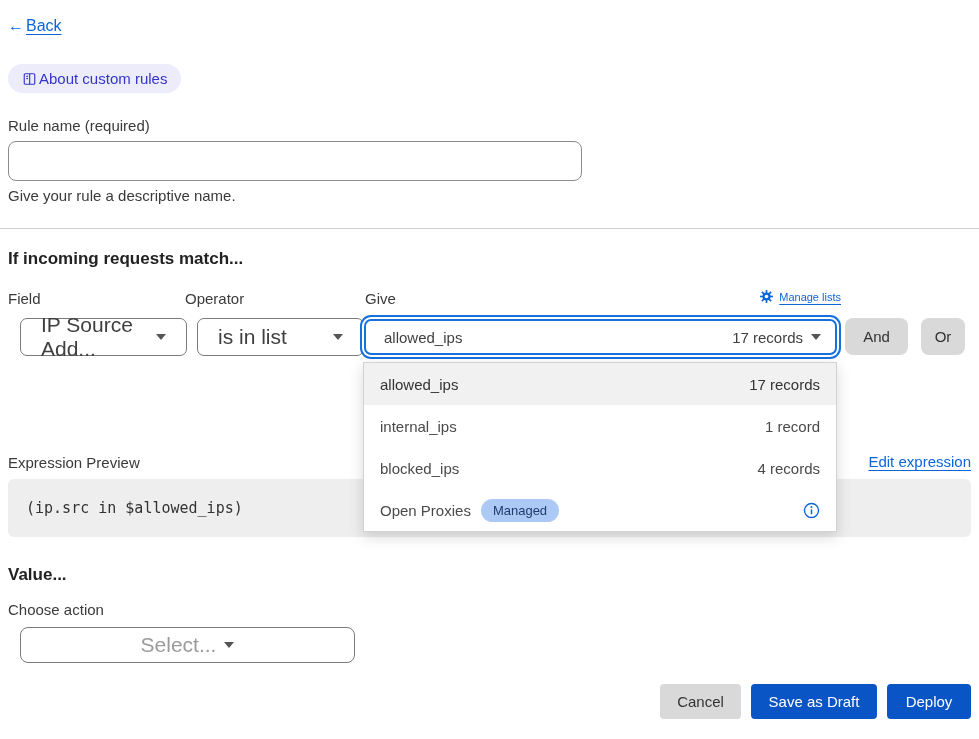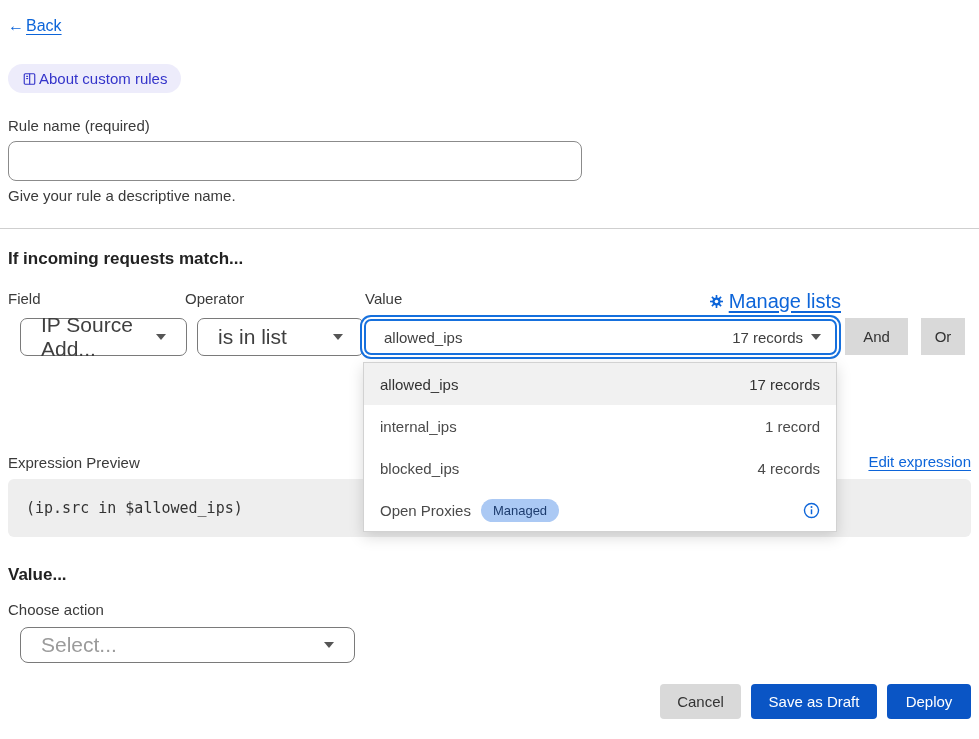--- a/index.html
+++ b/index.html
@@ -27,32 +27,32 @@
   .about-badge{display:inline-flex;align-items:center;gap:2px;background:#edecfb;color:#3434ca;border-radius:15px;padding:6px 14px;font-size:15px;text-decoration:none;}
   
   .rule-name-label{position:absolute;left:8px;top:117px;font-size:15px;}
   .rule-name-input{position:absolute;left:8px;top:141px;width:574px;height:40px;border:1px solid #8b8b8b;border-radius:8px;background:#fff;font-size:15px;padding:0 12px;outline:none;font-family:"Liberation Sans",sans-serif;}
   .rule-name-help{position:absolute;left:8px;top:187px;font-size:15px;}
   .divider{position:absolute;left:0;top:228px;width:979px;height:1px;background:#cfcfcf;}
   
   .match-heading{position:absolute;left:8px;top:249px;font-size:17px;font-weight:700;color:#222;}
   .col-label{position:absolute;top:290px;font-size:15px;}
   .label-field{left:8px;} .label-operator{left:185px;} .label-value{left:365px;}
-  .manage-lists{position:absolute;top:290px;right:138px;display:flex;align-items:center;gap:6px;font-size:20px;color:var(--link);text-decoration:none;}
+  .manage-lists{position:absolute;top:290px;right:138px;display:flex;align-items:center;gap:6px;font-size:11px;color:var(--link);text-decoration:none;}
   .manage-lists .lbl{text-decoration:underline;text-underline-offset:3px;}
   
   .select{position:absolute;display:flex;align-items:center;justify-content:space-between;background:#fff;border:1px solid var(--border-gray);border-radius:7px;font-size:21px;color:#3f3f3f;padding:0 20px;cursor:pointer;margin-left:12px;}
   .select-field{left:8px;top:318px;width:167px;height:38px;}
   .select-operator{left:185px;top:318px;width:167px;height:38px;}
-  .select-action{left:8px;top:627px;width:335px;height:36px;border-radius:8px;}
+  .select-action{left:8px;top:627px;width:335px;height:36px;border-radius:8px;justify-content:center;}
   .select .placeholder{color:#9b9b9b;}
   .caret{width:0;height:0;border-left:5px solid transparent;border-right:5px solid transparent;border-top:6px solid #555;flex:0 0 auto;margin-left:8px;}
   .value-select{position:absolute;left:364px;top:319px;width:473px;height:36px;display:flex;align-items:center;background:#fff;border:2px solid var(--ring);border-radius:7px;box-shadow:0 0 0 2px #fff,0 0 0 4px var(--ring);font-size:15px;color:#3f3f3f;padding:0 14px 0 18px;cursor:pointer;}
   .value-select .meta{margin-left:auto;color:#3f3f3f;}
-  .gray-btn{position:absolute;top:318px;height:37px;background:#d9d9d9;border:none;border-radius:0;font-size:15px;color:#333;font-family:"Liberation Sans",sans-serif;cursor:pointer;}
+  .gray-btn{position:absolute;top:318px;height:37px;background:#d9d9d9;border:none;border-radius:8px;font-size:15px;color:#333;font-family:"Liberation Sans",sans-serif;cursor:pointer;}
   .and-btn{left:845px;width:63px;} .or-btn{left:921px;width:44px;}
   
   .dropdown{position:absolute;left:363px;top:362px;width:474px;background:#fff;border:1px solid #d2d2d2;box-shadow:0 5px 14px rgba(0,0,0,.15);z-index:10;}
   .dd-row{height:42px;display:flex;align-items:center;justify-content:space-between;padding:0 16px;font-size:15px;color:var(--text-soft);cursor:pointer;background:#fff;}
   .dd-row.highlight{background:#f1f1f1;color:#333;}
   .dd-left{display:flex;align-items:center;gap:10px;}
   .managed-pill{background:#abc9f4;color:#1d3c6e;font-size:13px;padding:4px 12px;border-radius:12px;}
   
   .expr-label{position:absolute;left:8px;top:454px;font-size:15px;}
   .edit-expression{position:absolute;right:8px;top:453px;font-size:15px;color:var(--link);text-decoration:underline;text-underline-offset:3px;}
@@ -92,21 +92,21 @@
   <div class="rule-name-label">Rule name (required)</div>
   <input class="rule-name-input" type="text" value="" style="">
   <div class="rule-name-help">Give your rule a descriptive name.</div>
 
   <div class="divider"></div>
 
   <div class="match-heading">If incoming requests match...</div>
 
   <div class="col-label label-field">Field</div>
   <div class="col-label label-operator">Operator</div>
-  <div class="col-label label-value">Value</div>
+  <div class="col-label label-value">Give</div>
 
   <a class="manage-lists">
     <svg width="13" height="13" viewBox="0 0 16 16" fill="#0d65d9">
       <rect x="7" y="0" width="2" height="16"></rect>
       <rect x="0" y="7" width="16" height="2"></rect>
       <rect x="7" y="0" width="2" height="16" transform="rotate(45 8 8)"></rect>
       <rect x="7" y="0" width="2" height="16" transform="rotate(-45 8 8)"></rect>
       <circle cx="8" cy="8" r="5"></circle>
       <circle cx="8" cy="8" r="2.2" fill="#fff"></circle>
     </svg>

